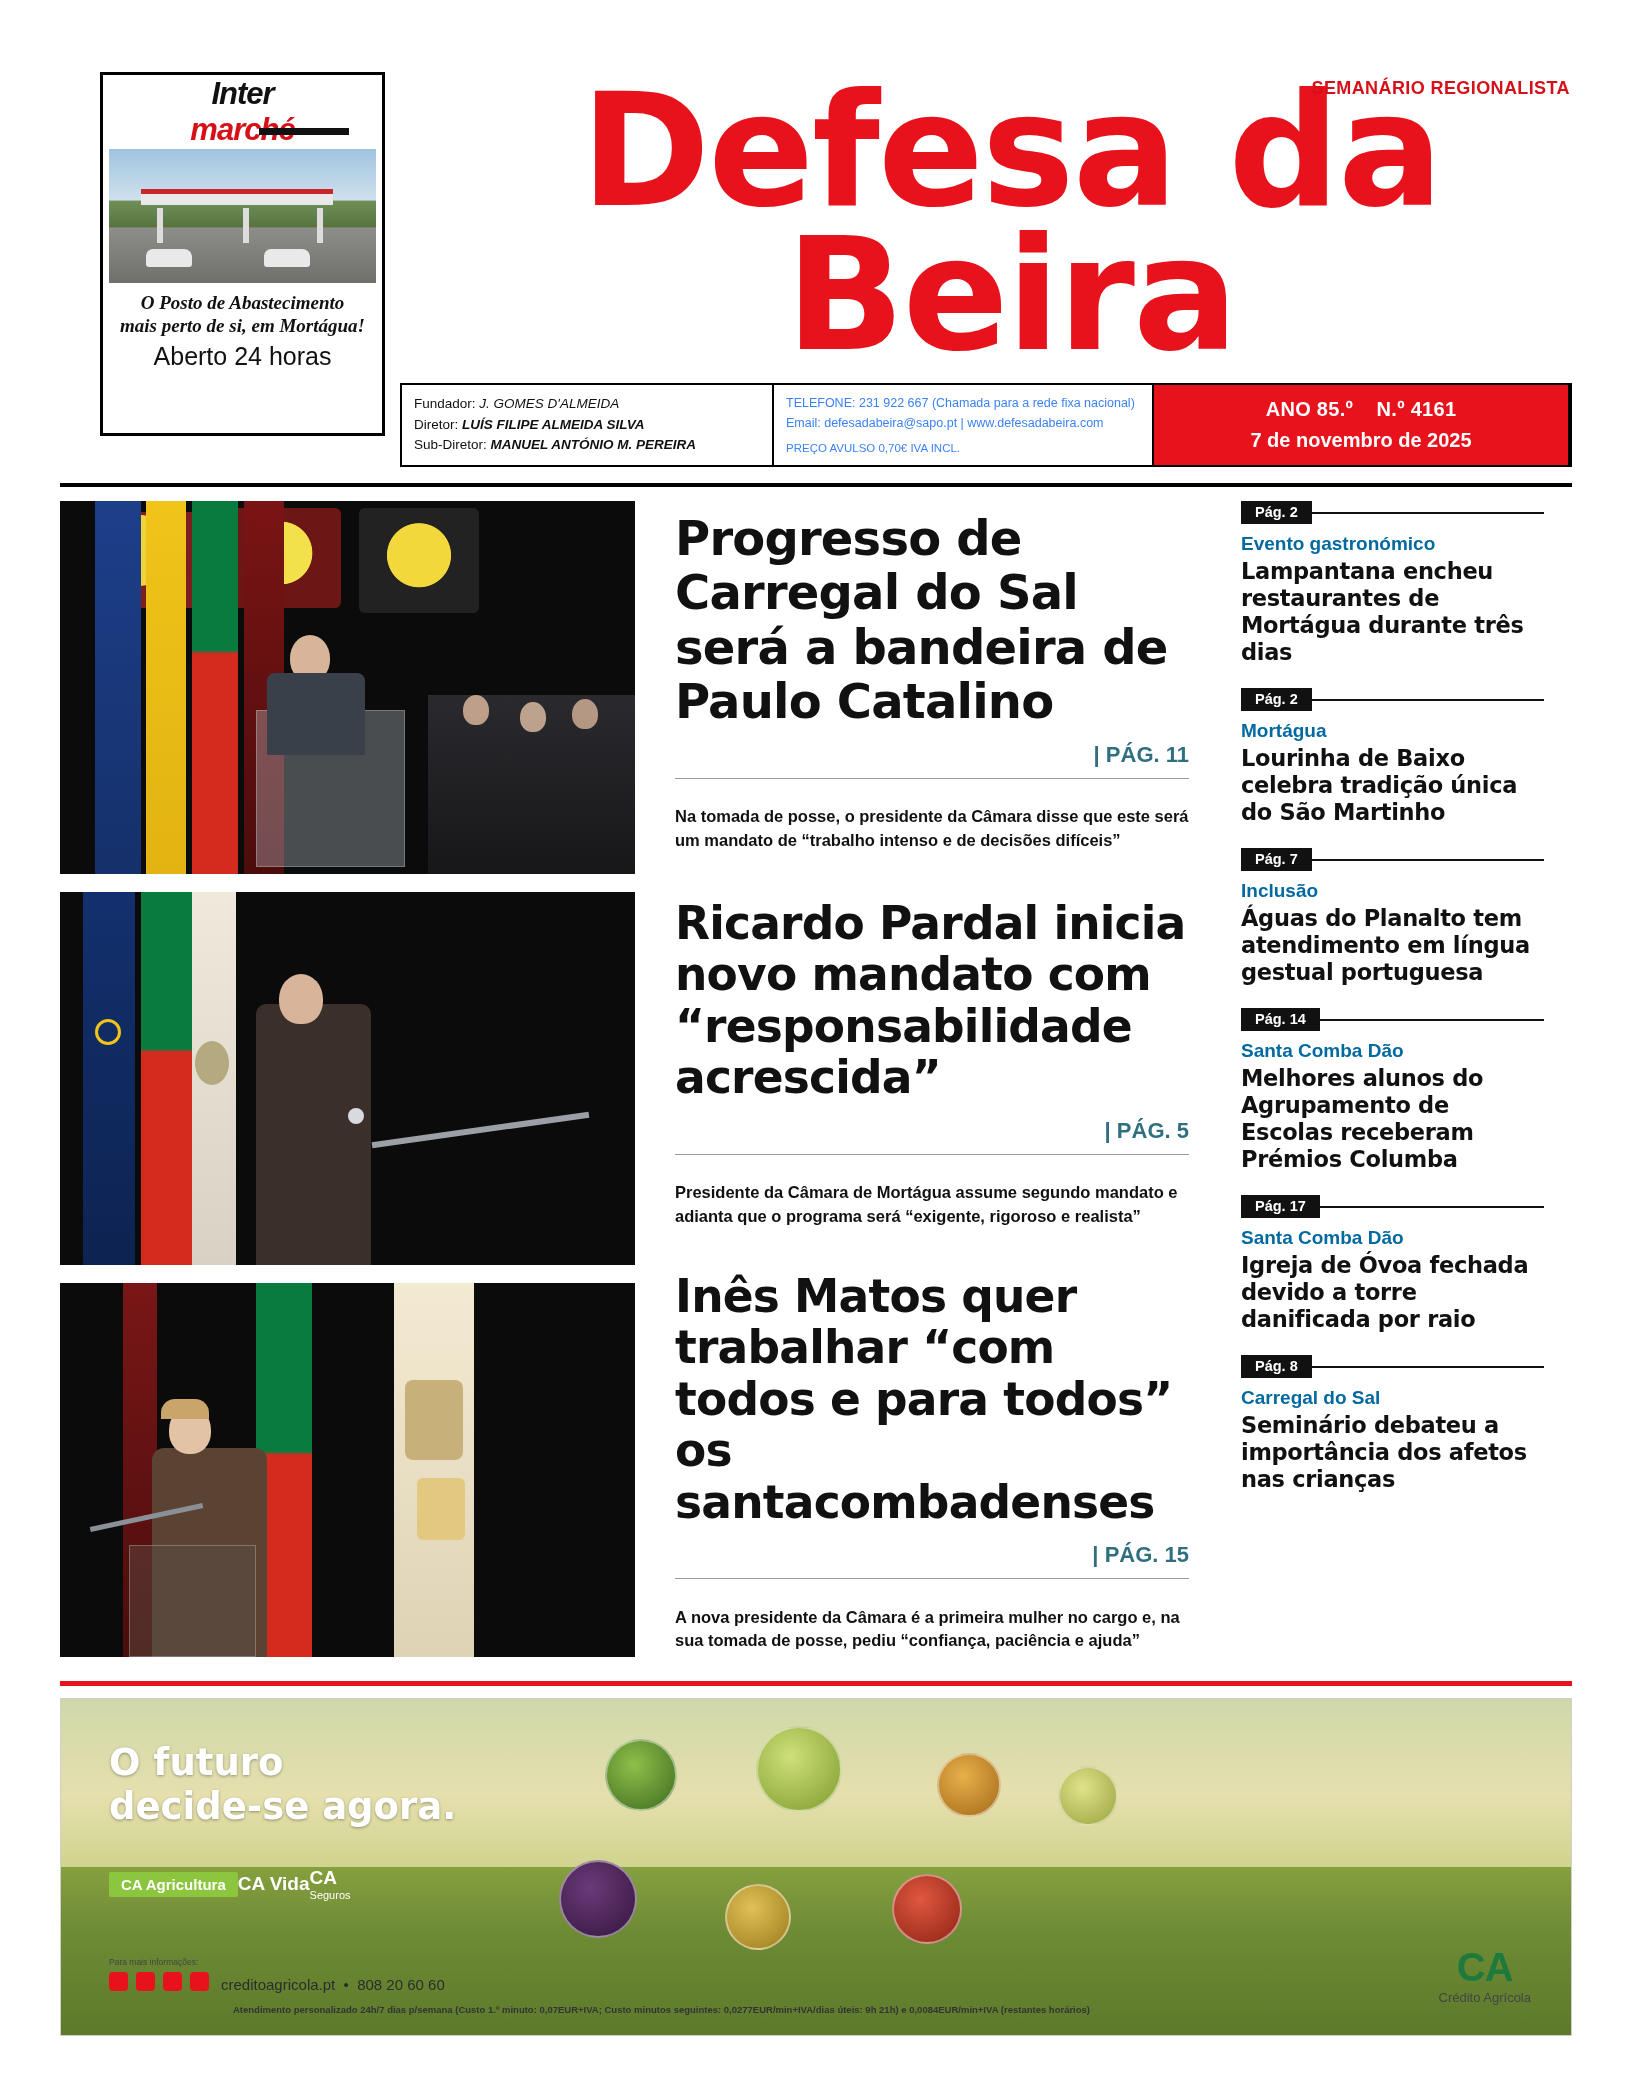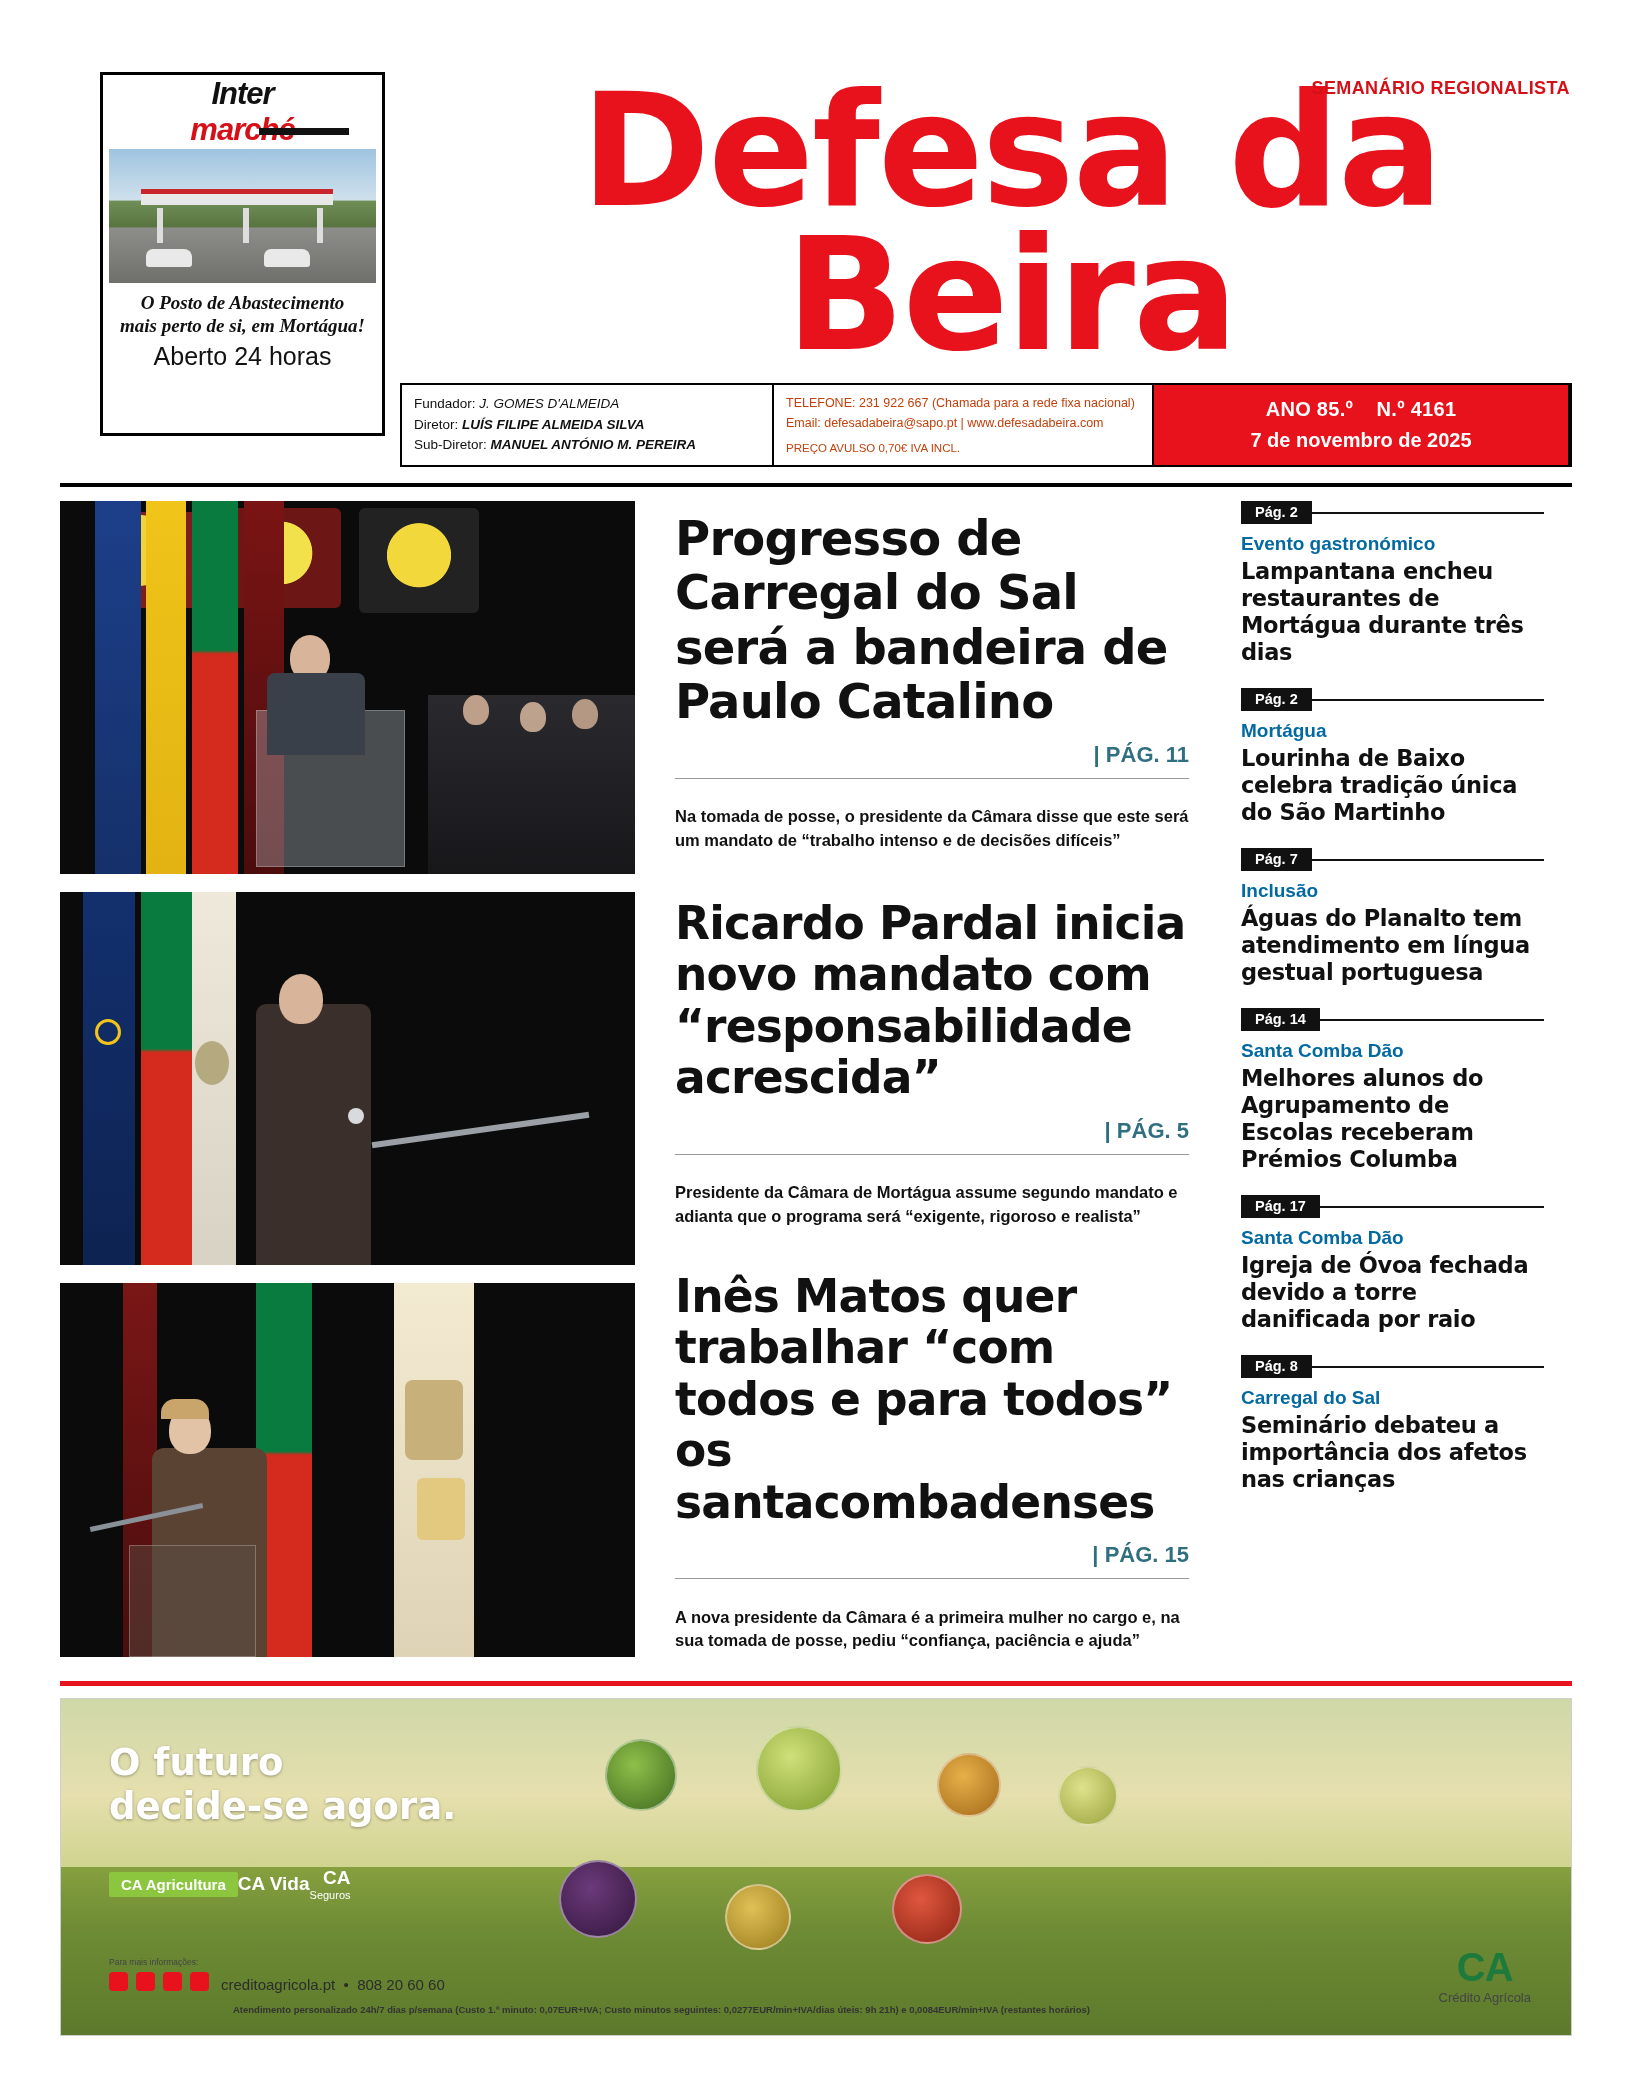--- a/index.html
+++ b/index.html
@@ -159,21 +159,21 @@
     flex: 1;
     background: #e8121c;
     color: #fff;
     border-right: none;
     align-items: center;
     text-align: center;
   }
   .fline { font-size: 13.5px; line-height: 1.55; color: #111; }
   .fline b, .fline i { font-style: italic; }
   .fline .lbl { font-style: normal; }
-  .cline { font-size: 12.5px; line-height: 1.6; color: #c2410c; }
+  .cline { font-size: 12.5px; line-height: 1.6; color: #3b82f6; }
   .cline.small { font-size: 11.5px; padding-top: 6px; }
   .issue-top { font-size: 20px; font-weight: bold; letter-spacing: 0.3px; }
   .issue-date { font-size: 20px; font-weight: bold; margin-top: 8px; }
 
   .rule-thick {
     margin: 16px 60px 0 60px;
     border-top: 4px solid #000;
   }
 
   
@@ -308,21 +308,21 @@
   }
   .ad-brands {
     position: absolute;
     left: 48px; top: 168px;
     display: flex; align-items: center; 
   }
   .badge-agr {
     background: #8cc63f; color: #fff; font-size: 15px; font-weight: bold;
     padding: 4px 12px; border-radius: 2px;
   }
-  .brand-white { color: #fff; font-size: 19px; font-weight: bold; text-align: right; }
+  .brand-white { color: #fff; font-size: 19px; font-weight: bold; }
   .brand-white small { font-size: 11px; display: block; font-weight: normal; }
   .ad-social {
     position: absolute; left: 48px; bottom: 44px;
     display: flex; align-items: center; gap: 8px;
   }
   .sq { width: 19px; height: 19px; border-radius: 4px; background: #e8121c; }
   .sq.fb { background: #e8121c; }
   .ad-url {
     position: absolute; left: 160px; bottom: 42px;
     font-size: 15px; font-weight: normal; color: #2c2c2c;

